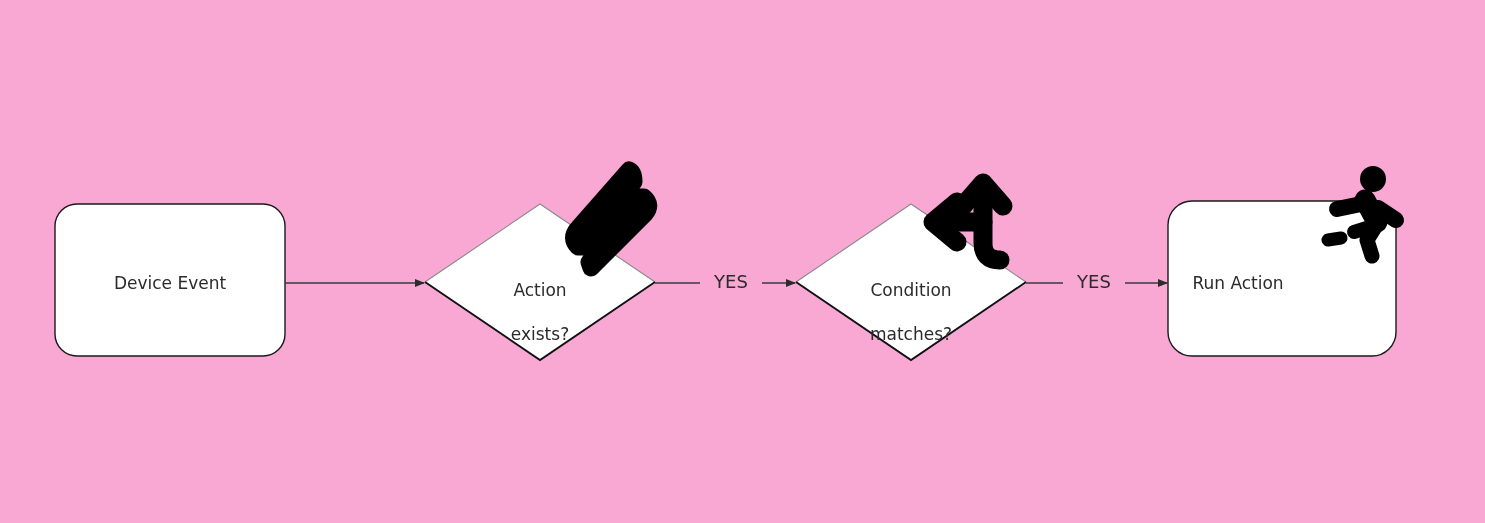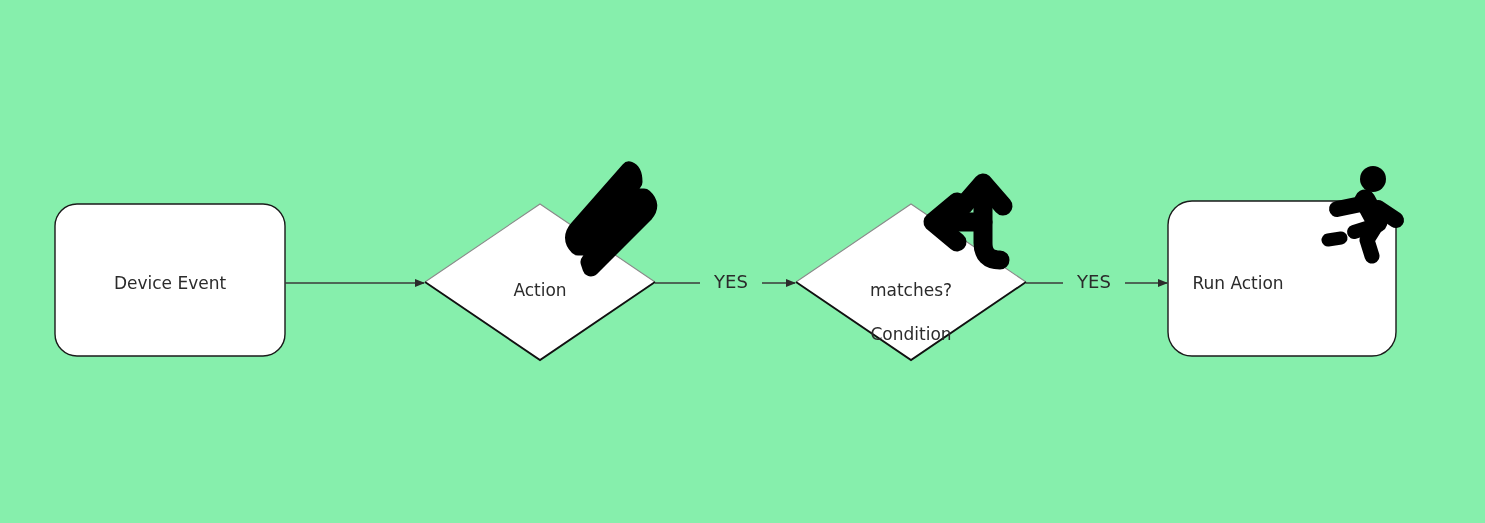--- a/index.html
+++ b/index.html
@@ -11,21 +11,21 @@
   body {
     width: 1485px;
     height: 523px;
     overflow: hidden;
     font-family: "DejaVu Sans", "Liberation Sans", sans-serif;
   }
   #flow-canvas {
     position: relative;
     width: 1485px;
     height: 523px;
-    background: #86efac;
+    background: #f9a8d4;
   }
   #flow-svg {
     position: absolute;
     top: 0;
     left: 0;
     width: 1485px;
     height: 523px;
   }
   .node-label {
     position: absolute;
@@ -121,25 +121,26 @@
       <path d="M1373 226 L1354 232" stroke="#000000" stroke-width="14" stroke-linecap="round" fill="none"></path>
 
       <path d="M1341 238 L1328 240" stroke="#000000" stroke-width="13" stroke-linecap="round" fill="none"></path>
     </g>
   </svg>
 
   <div class="node-label" style="left:55px; top:272px; width:230px;">Device Event</div>
 
   <div class="node-label" style="left:425px; top:257px; width:230px;">
     <div>Action</div>
+    <div>exists?</div>
   </div>
 
   <div class="node-label" style="left:796px; top:257px; width:230px;">
+    <div>Condition</div>
     <div>matches?</div>
-    <div>Condition</div>
   </div>
 
   <div class="node-label" style="left:1124px; top:272px; width:228px;">Run Action</div>
 
   <div class="edge-label" style="left:700px; top:272px; width:62px;">YES</div>
 
   <div class="edge-label" style="left:1063px; top:272px; width:62px;">YES</div>
 
 </div>
 

